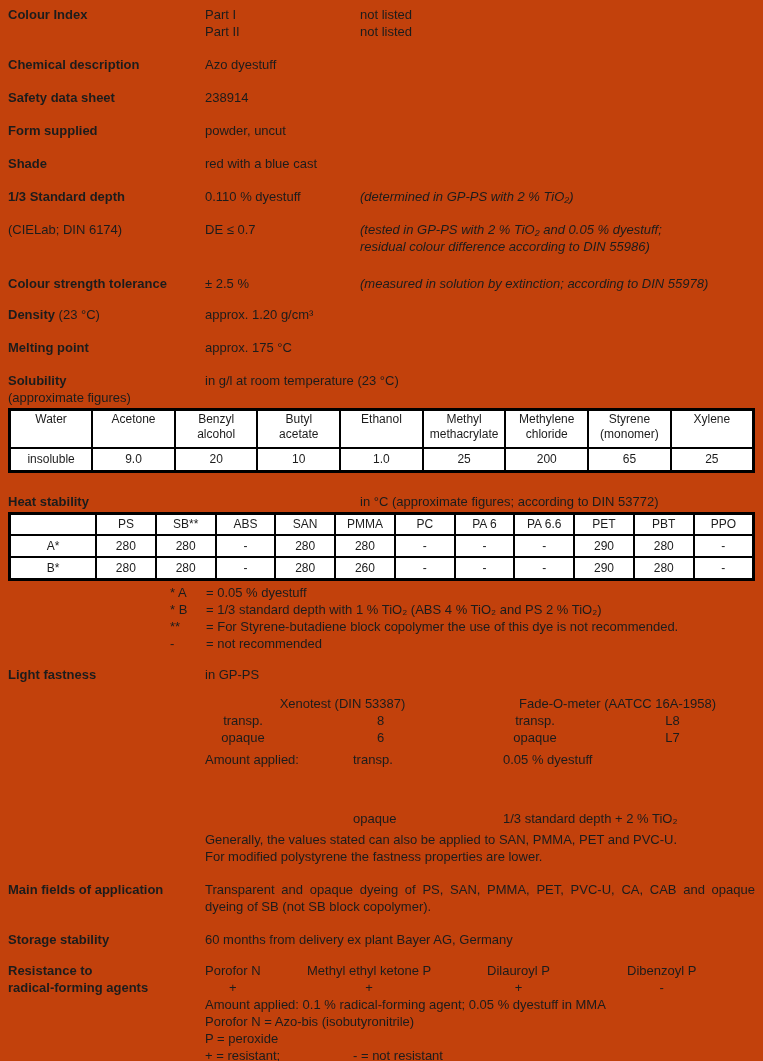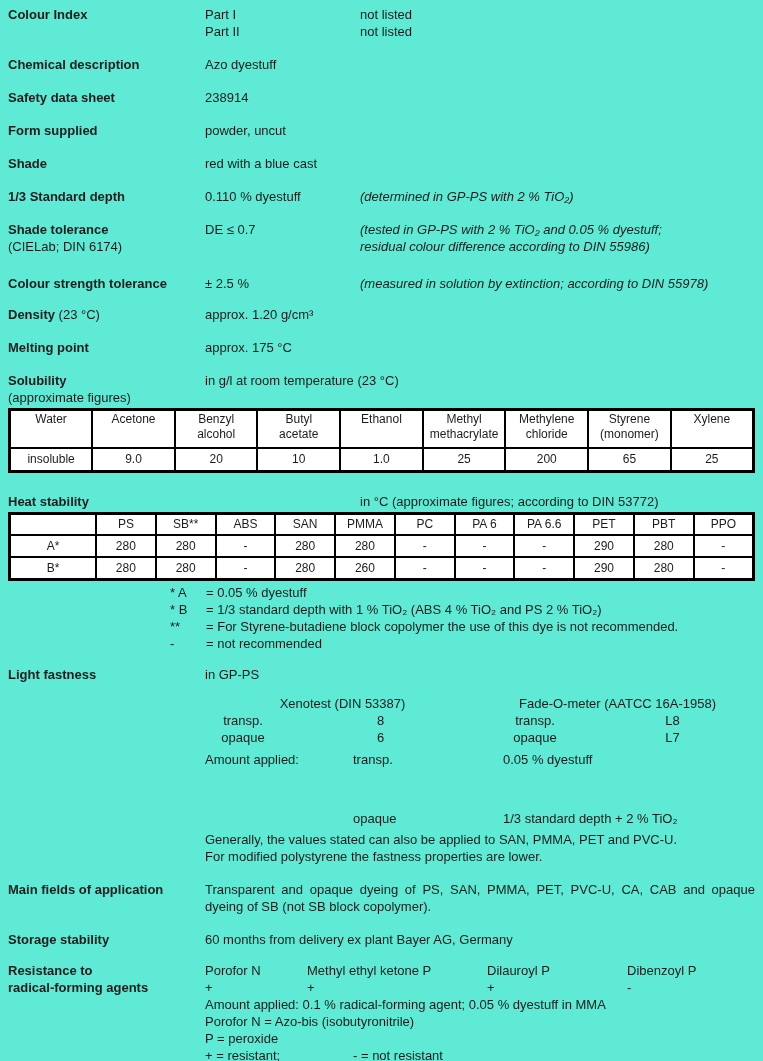--- a/index.html
+++ b/index.html
@@ -1,20 +1,20 @@
 <!DOCTYPE html>
 <html><head>
 <meta charset="utf-8">
 <style>
   html,body { margin:0; padding:0; background:#ffffff; }
   .page {
     width:763px; height:1061px; box-sizing:border-box;
     padding:6px 8px 0 8px; overflow:hidden;
     font-family:"Liberation Sans", sans-serif;
-    font-size:13px; line-height:17px; color:#1c1c1c; background:#5eead4;
+    font-size:13px; line-height:17px; color:#1c1c1c; background:#c2410c;
   }
   .row { display:grid; grid-template-columns:197px 155px 1fr; }
   .lbl { font-weight:bold; }
   .note { font-style:italic; }
   .pre { white-space:pre-line; }
   .mb16 { margin-bottom:16px; }
   .mb20 { margin-bottom:20px; }
   .mb14 { margin-bottom:14px; }
   .mb2  { margin-bottom:2px; }
 
@@ -35,21 +35,21 @@
   .lf-cols { display:grid; grid-template-columns:275px 1fr; margin-top:12px;text-align:center; }
   .kv { display:grid; grid-template-columns:76px 1fr; }
   .kv-r { display:grid; grid-template-columns:110px 1fr; }
   .lf-amount { display:grid; grid-template-columns:106px 108px 1fr; margin-top:5px;gap:42px; }
   .lf-remark { margin-top:4px; }
 
   .just { text-align:justify; }
 
   .res-grid { display:grid; grid-template-columns:197px 1fr; }
   .agents { display:grid; grid-template-columns:102px 180px 140px 1fr; }
-  .agent { display:inline-block; }
+  .agent { display:inline-block; text-align:center; }
   .legendrow { display:grid; grid-template-columns:148px 1fr; }
 </style>
 </head>
 <body>
 
 <div class="page">
 
   <div class="row mb16">
     <div class="lbl">Colour Index</div>
     <div>
@@ -87,21 +87,20 @@
   </div>
 
   <div class="row mb16">
     <div class="lbl">1/3 Standard depth</div>
     <div>0.110 % dyestuff</div>
     <div class="note">(determined in GP-PS with 2 % TiO₂)</div>
   </div>
 
   <div class="row mb20">
     <div>
-      <div class="lbl">Shade tolerance</div>
       <div>(CIELab; DIN 6174)</div>
     </div>
     <div>DE ≤ 0.7</div>
     <div class="note pre">(tested in GP-PS with 2 % TiO₂ and 0.05 % dyestuff;
 residual colour difference according to DIN 55986)</div>
   </div>
 
   <div class="row mb14">
     <div class="lbl">Colour strength tolerance</div>
     <div>± 2.5 %</div>

